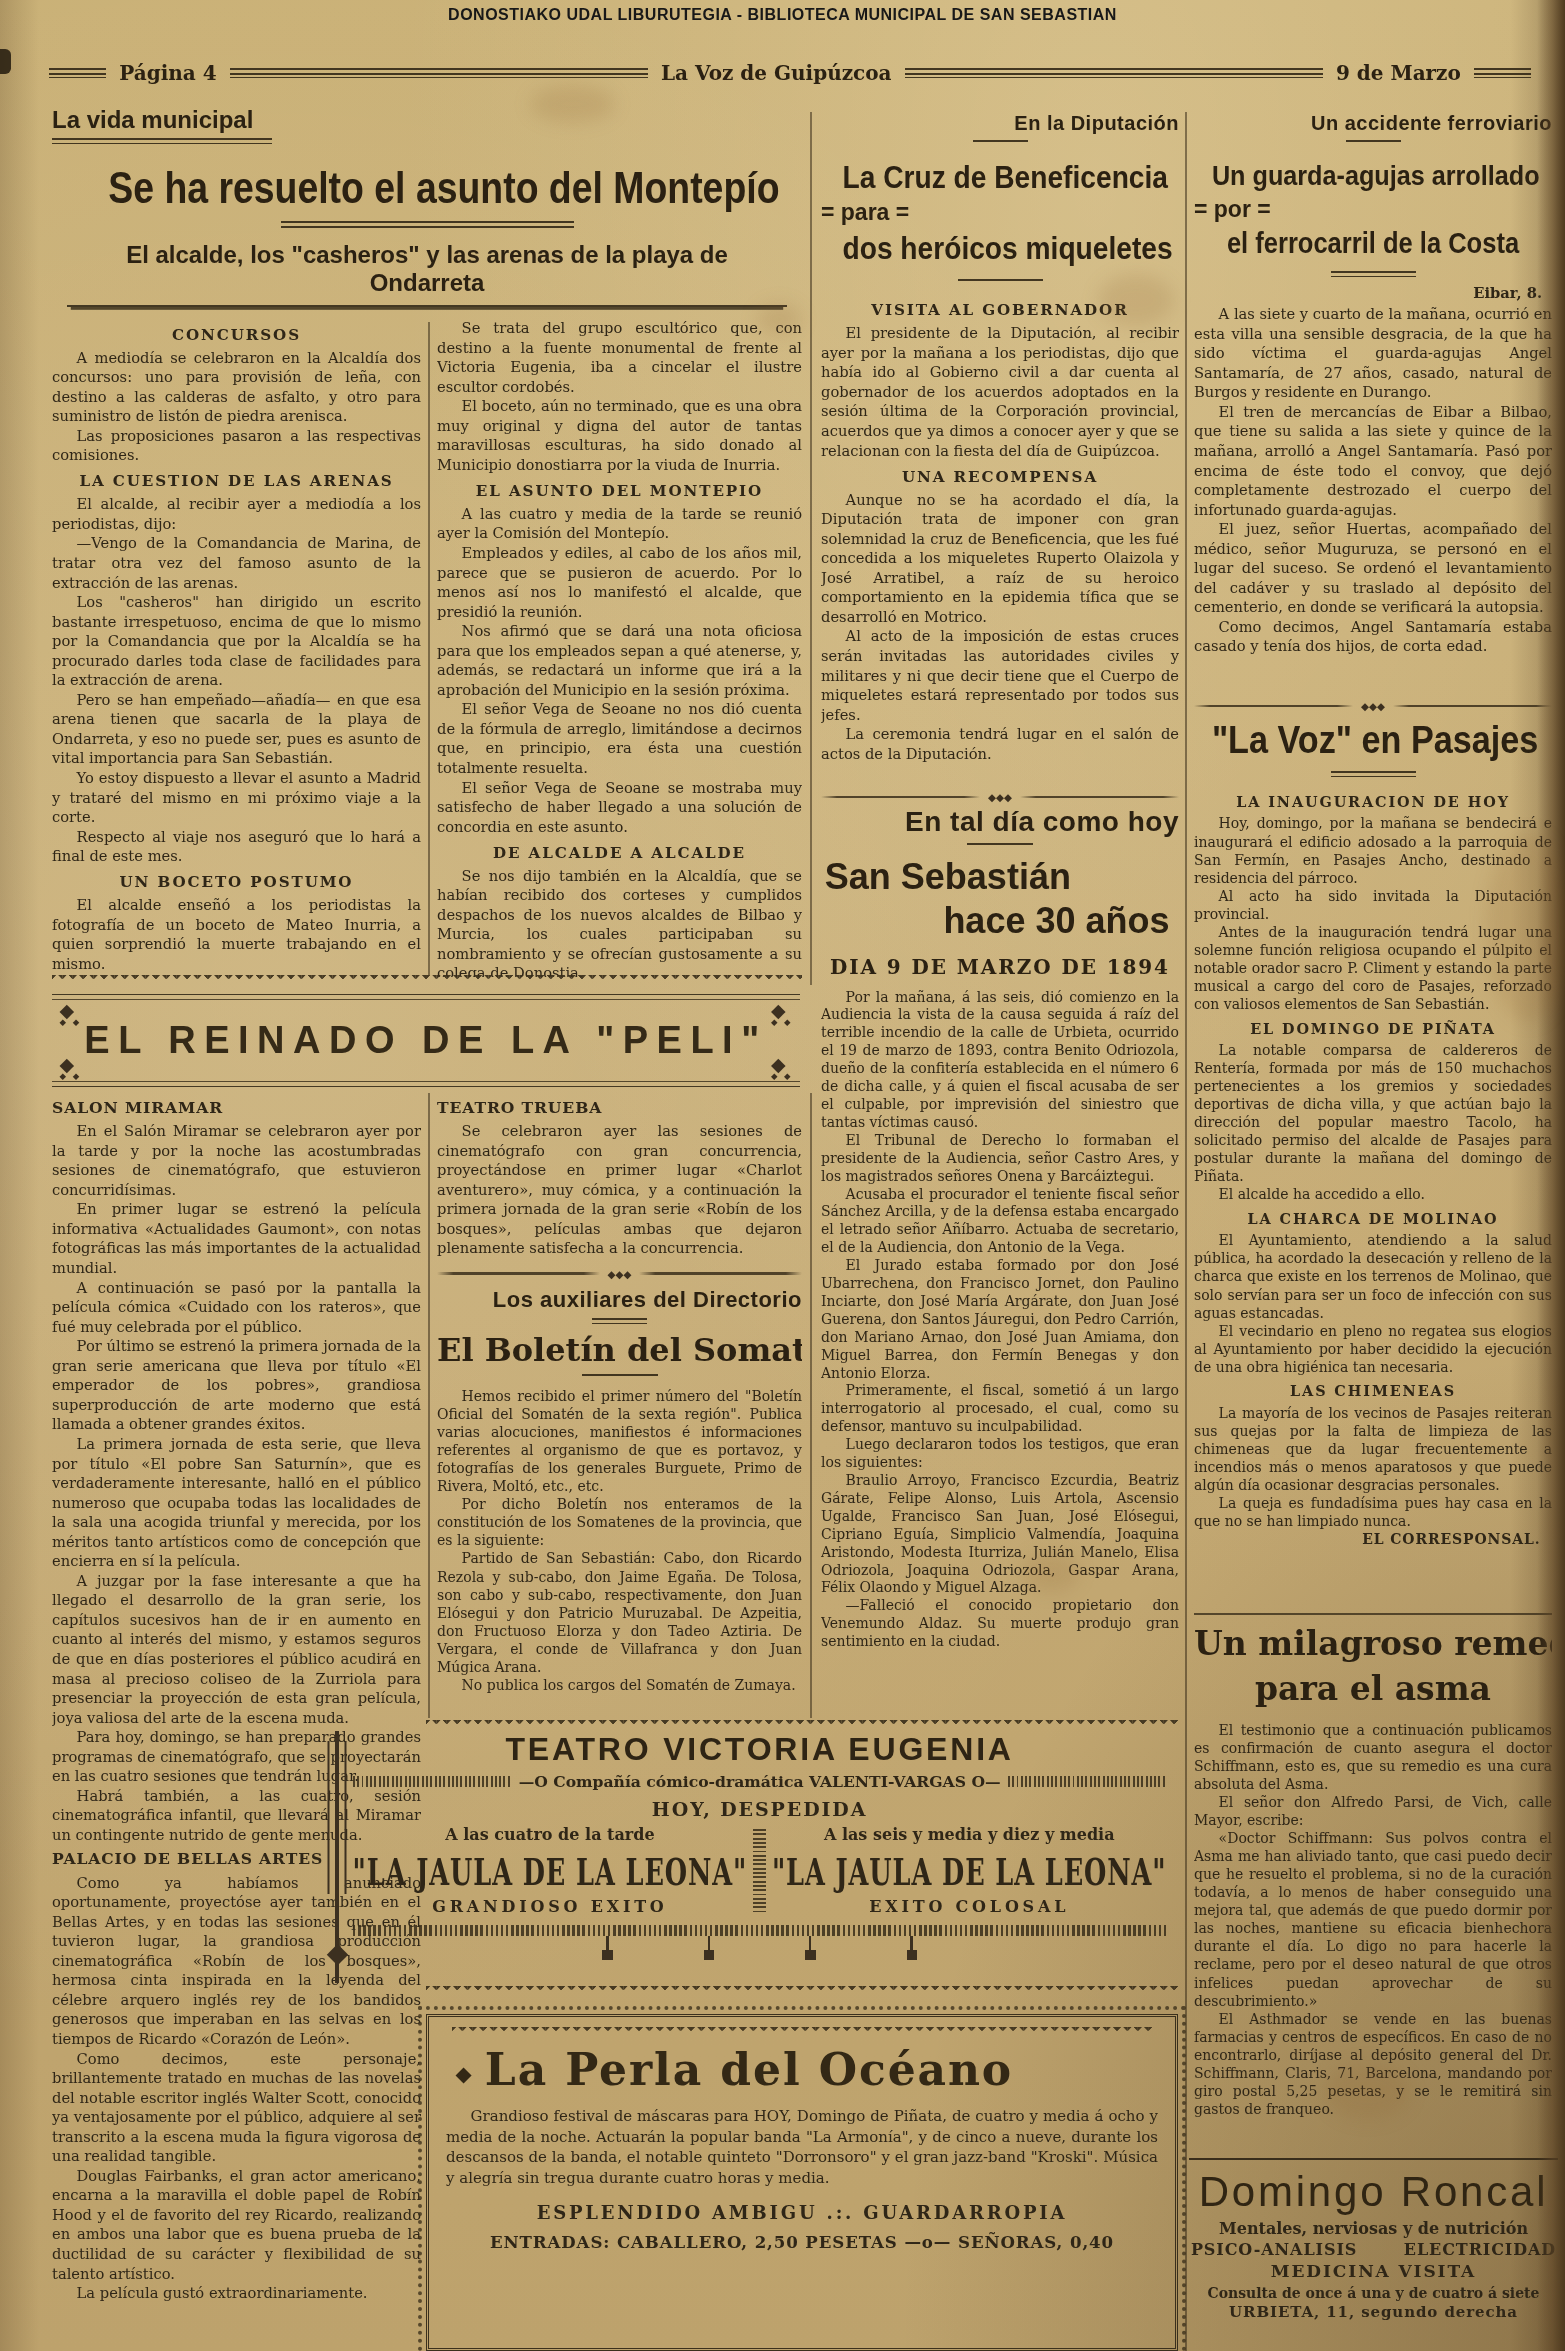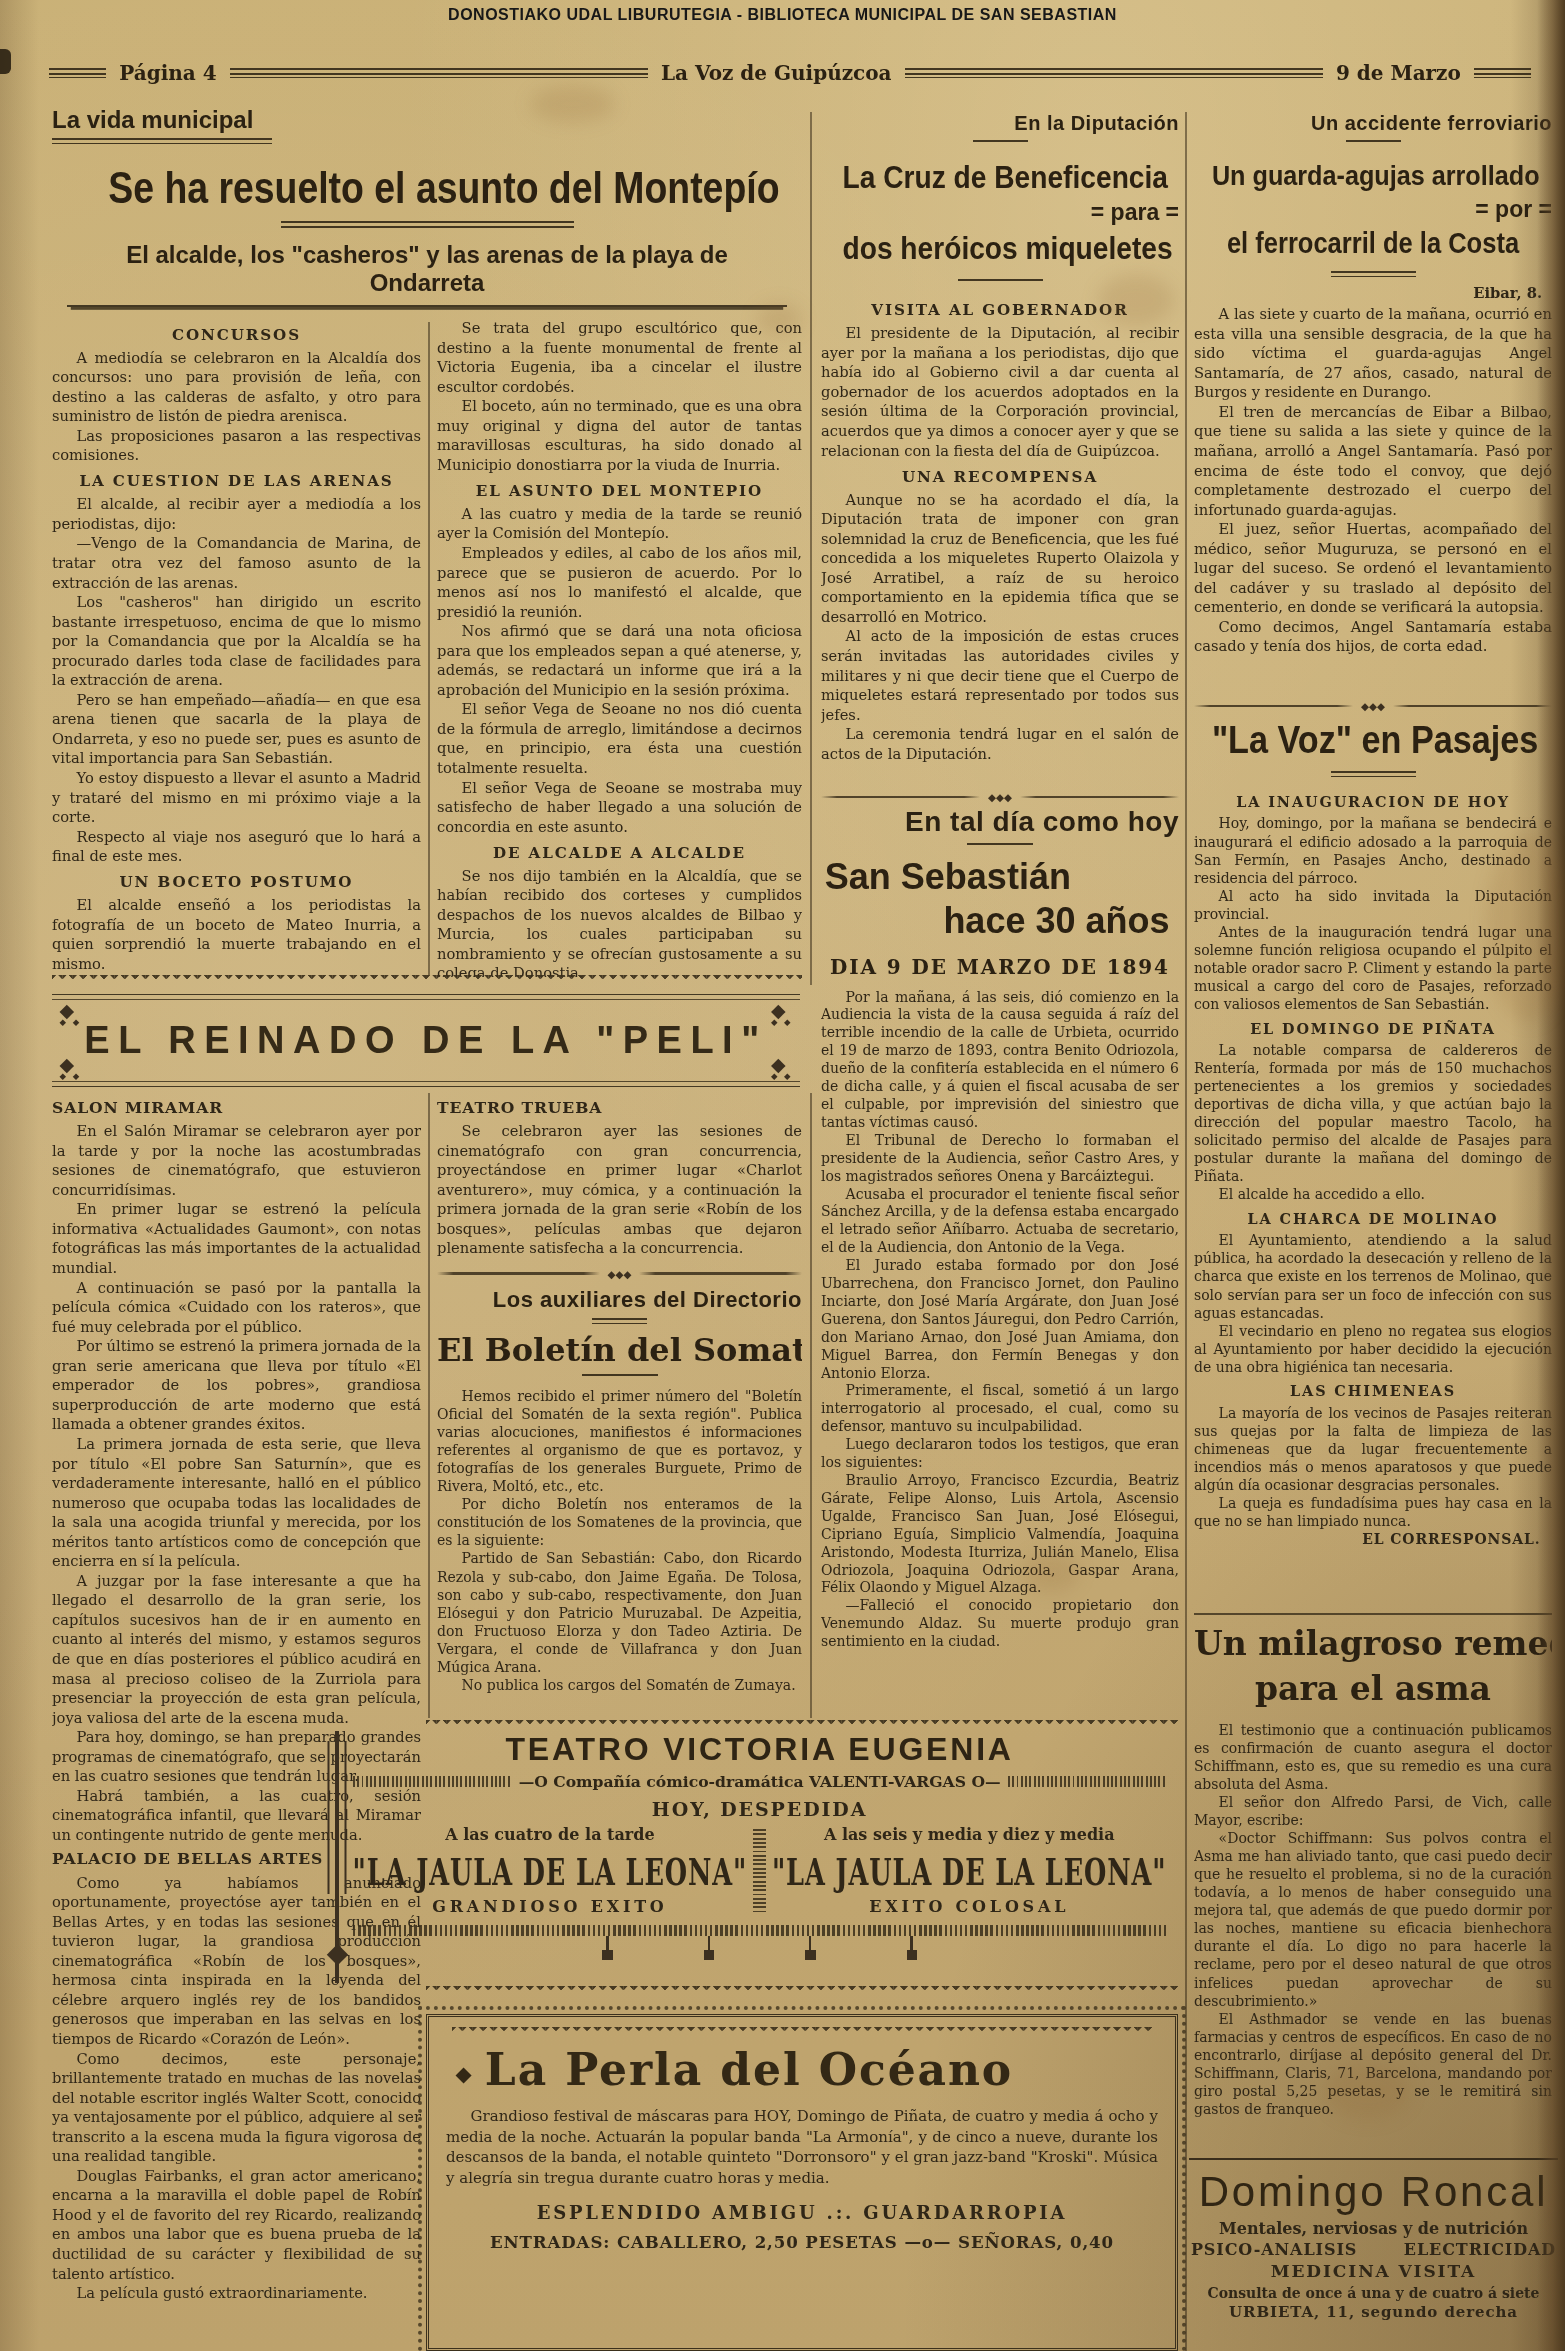--- a/index.html
+++ b/index.html
@@ -42,21 +42,21 @@
   .art .i-p{text-align:justify;text-indent:24.6px;}
   .art .i-h{margin:6.6px 0 2.8px;text-align:center;text-indent:0;font-weight:700;letter-spacing:1.9px;font-size:1.03em;}
   .art .i-hl{margin:4.7px 0 2.8px;text-indent:0;text-align:left;font-weight:700;letter-spacing:0.9px;font-size:1.06em;}
   .art .i-pr{text-align:right;text-indent:0;font-weight:700;letter-spacing:0.9px;margin-right:11.4px;}
   .sm{font-size:14px;line-height:1.28;}
   .pas{font-size:14px;line-height:1.29;}
 
   .kick-c{text-align:right;font:700 20px "Liberation Sans",sans-serif;color:#2b2112;letter-spacing:0.5px;}
   .kbar{width:55px;height:5.7px;margin:4.7px auto 0;}
   .hl-sans{font-family:"Liberation Sans",sans-serif;font-weight:700;color:#2b2112;text-align:center;white-space:nowrap;}
-  .hmid{font:700 23px "Liberation Sans",sans-serif;text-align:right;margin:3.8px 0;color:#2b2112;}
+  .hmid{font:700 23px "Liberation Sans",sans-serif;text-align:left;margin:3.8px 0;color:#2b2112;}
 
   
   .mont{position:absolute;left:52px;top:106px;width:750px;}
   .kick-l{font:700 24px "Liberation Sans",sans-serif;color:#2b2112;}
   .kunder{width:220px;height:6.6px;margin-top:3.8px;}
   .mont-hl{margin-top:19px;font-size:44px;transform:scaleX(.85);transform-origin:center;}
   .mont-sub{margin:13.2px auto 0;width:96%;text-align:center;font:700 24px "Liberation Sans",sans-serif;color:#2b2112;
     padding-bottom:8.5px;border-bottom:2.8px solid rgba(52,42,24,.9);box-shadow:0 6.6px 0 -3.8px rgba(52,42,24,.8);}
 
   

